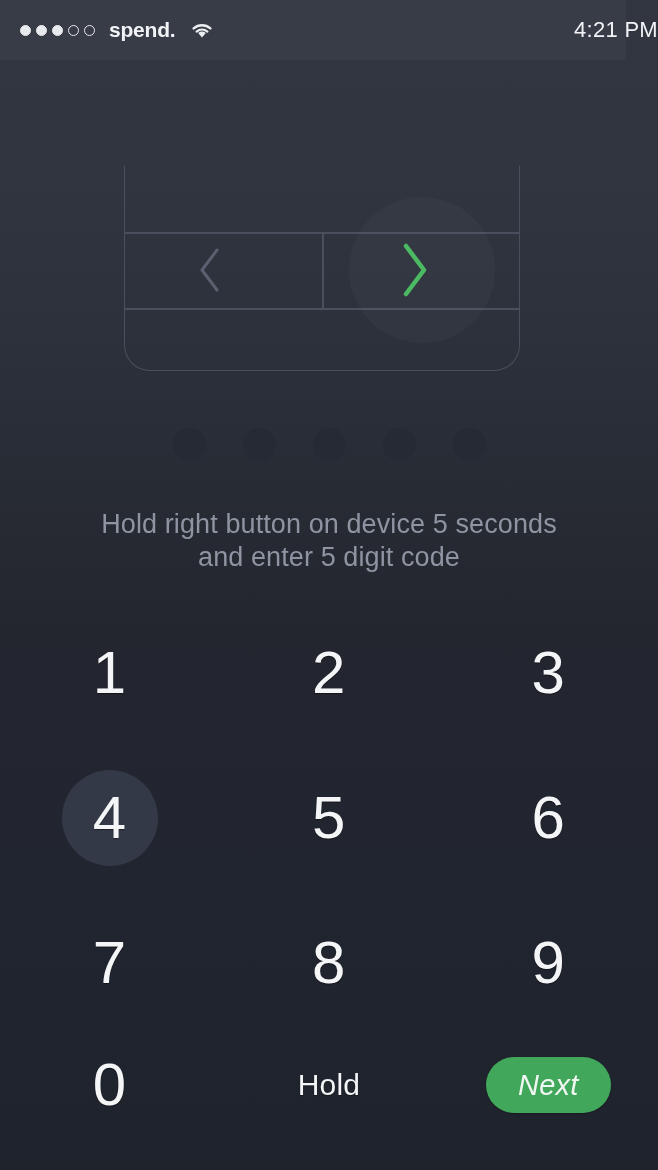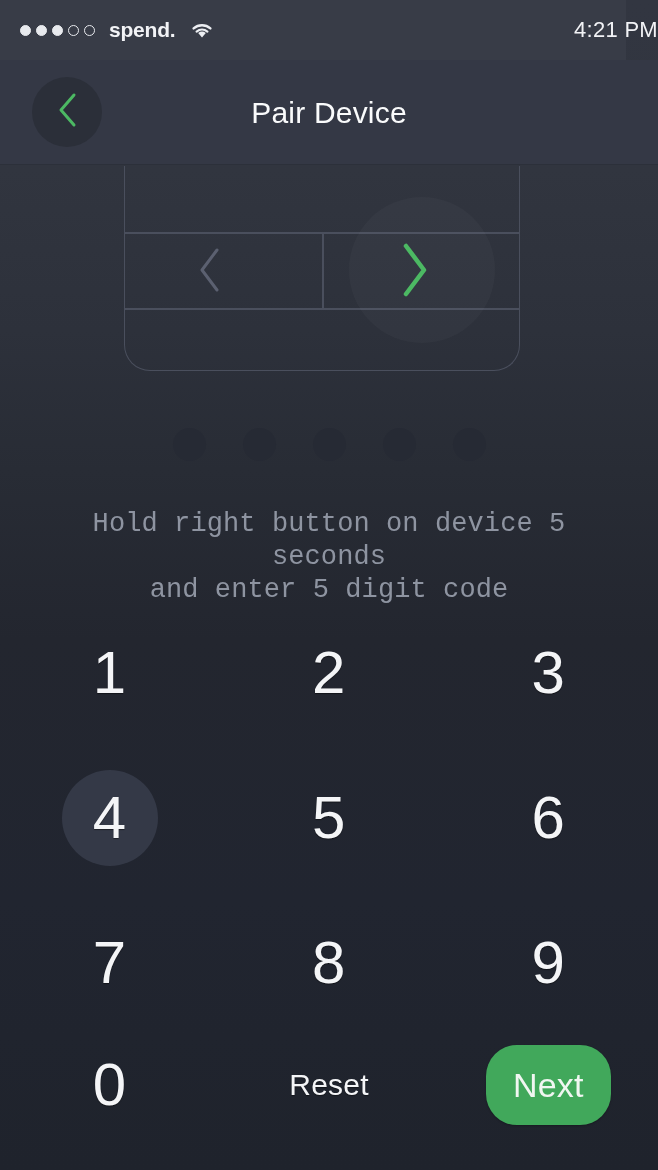--- a/index.html
+++ b/index.html
@@ -128,21 +128,21 @@
     width: 33px; height: 33px; border-radius: 50%;
     background: #262a34;
   }
 
   
   #instruction {
     position: absolute; left: 60px; top: 508px; width: 538px;
     text-align: center; color: #8e94a1; font-size: 27px;
     line-height: 33px; letter-spacing: 0.1px;
   }
-  .instr-line { display: block; font-family: Liberation Mono, monospace; }
+  .instr-line { display: block; }
 
   
   #keypad {
     position: absolute; left: 0; top: 600px;
     width: 658px; height: 570px;
   }
   .key-row {
     position: absolute; left: 0; width: 658px; height: 145px;
     display: flex;
   }
@@ -168,26 +168,27 @@
     border-radius: 50%;
     background: #343947;
     z-index: 1;
   }
   .key-reset {
     color: #f4f5f7; font-size: 30px; font-weight: 400;
     letter-spacing: 0.2px;
     text-shadow: 0 1px 1px rgba(0,0,0,0.4);
   }
   #next-button {
-    width: 125px; height: 80px; border-radius: 31px;
+    width: 125px; height: 56px; border-radius: 31px;
     background: #41a85b;
     display: flex; align-items: center; justify-content: center;
-    color: #f0f6f1; font-size: 34px; letter-spacing: 0.2px;
+    color: #f0f6f1; font-size: 29px; letter-spacing: 0.2px;
     cursor: pointer;
     box-shadow: 0 1px 2px rgba(0,0,0,0.25);
+    font-style: italic;
   }
 </style>
 </head>
 <body>
 
 <div id="screen">
 
   <div id="status-bar">
     <div id="status-left">
       <div class="sig-dots">
@@ -206,30 +207,20 @@
         </svg>
       </span>
     </div>
 
     <div id="status-center">
       <span id="clock">4:21 PM</span>
     </div>
 
   </div>
 
-  <div id="nav-bar">
-    <div id="back-button">
-      <span>
-        <svg width="34" height="42" viewBox="0 0 34 42">
-          <path d="M24 6 L11 21 L24 36" stroke="#4cb963" stroke-width="3" fill="none" stroke-linecap="round" stroke-linejoin="round"></path>
-        </svg>
-      </span>
-    </div>
-    <div id="nav-title">Pair Device</div>
-  </div>
 
   <div id="device-illustration">
     <div id="device-outline"></div>
     <div class="device-row-line" id="device-line-1"></div>
     <div class="device-row-line" id="device-line-2"></div>
     <div id="device-vdivider"></div>
     <div id="device-highlight-circle"></div>
 
     <div id="device-left-chevron">
       <svg width="32" height="52" viewBox="0 0 32 52">
@@ -292,21 +283,21 @@
       <div class="key">
         <span class="key-digit">9</span>
       </div>
     </div>
 
     <div class="key-row" id="key-row-3">
       <div class="key">
         <span class="key-digit">0</span>
       </div>
       <div class="key">
-        <span class="key-reset">Reset</span>
+        <span class="key-reset">Hold</span>
       </div>
       <div class="key">
         <div id="next-button">
           <span>Next</span>
         </div>
       </div>
     </div>
 
   </div>
 </div>

